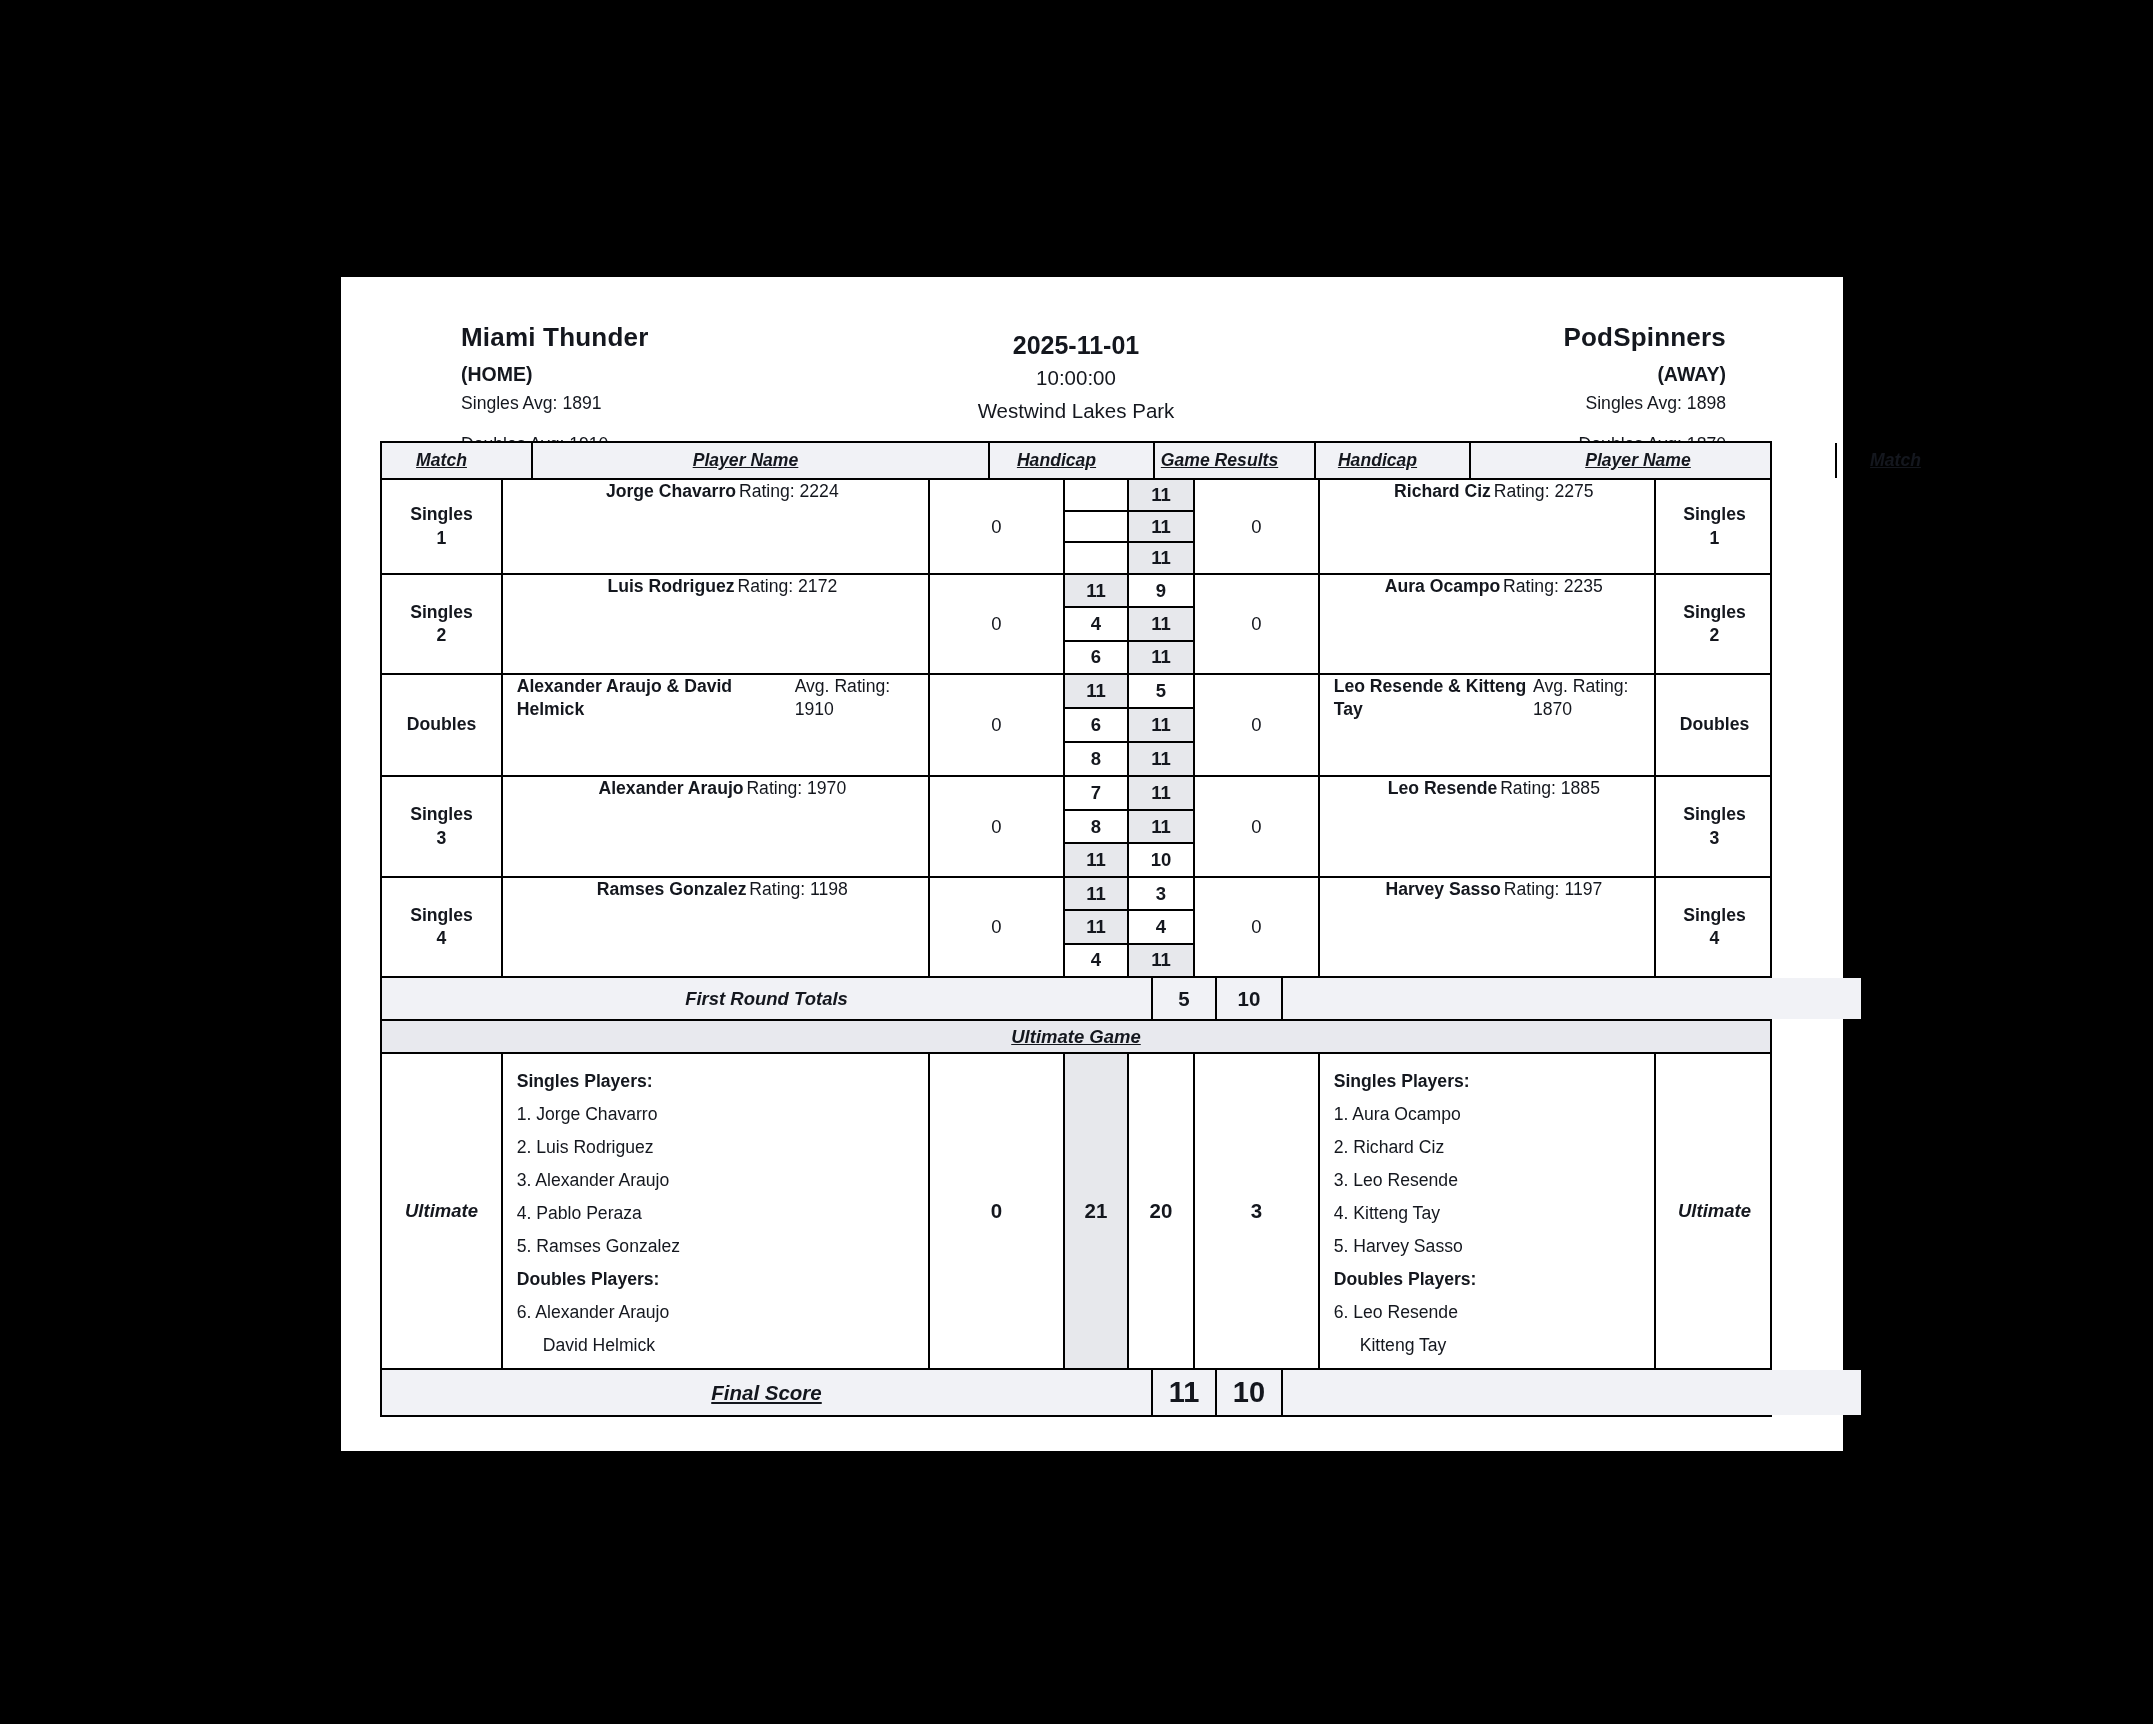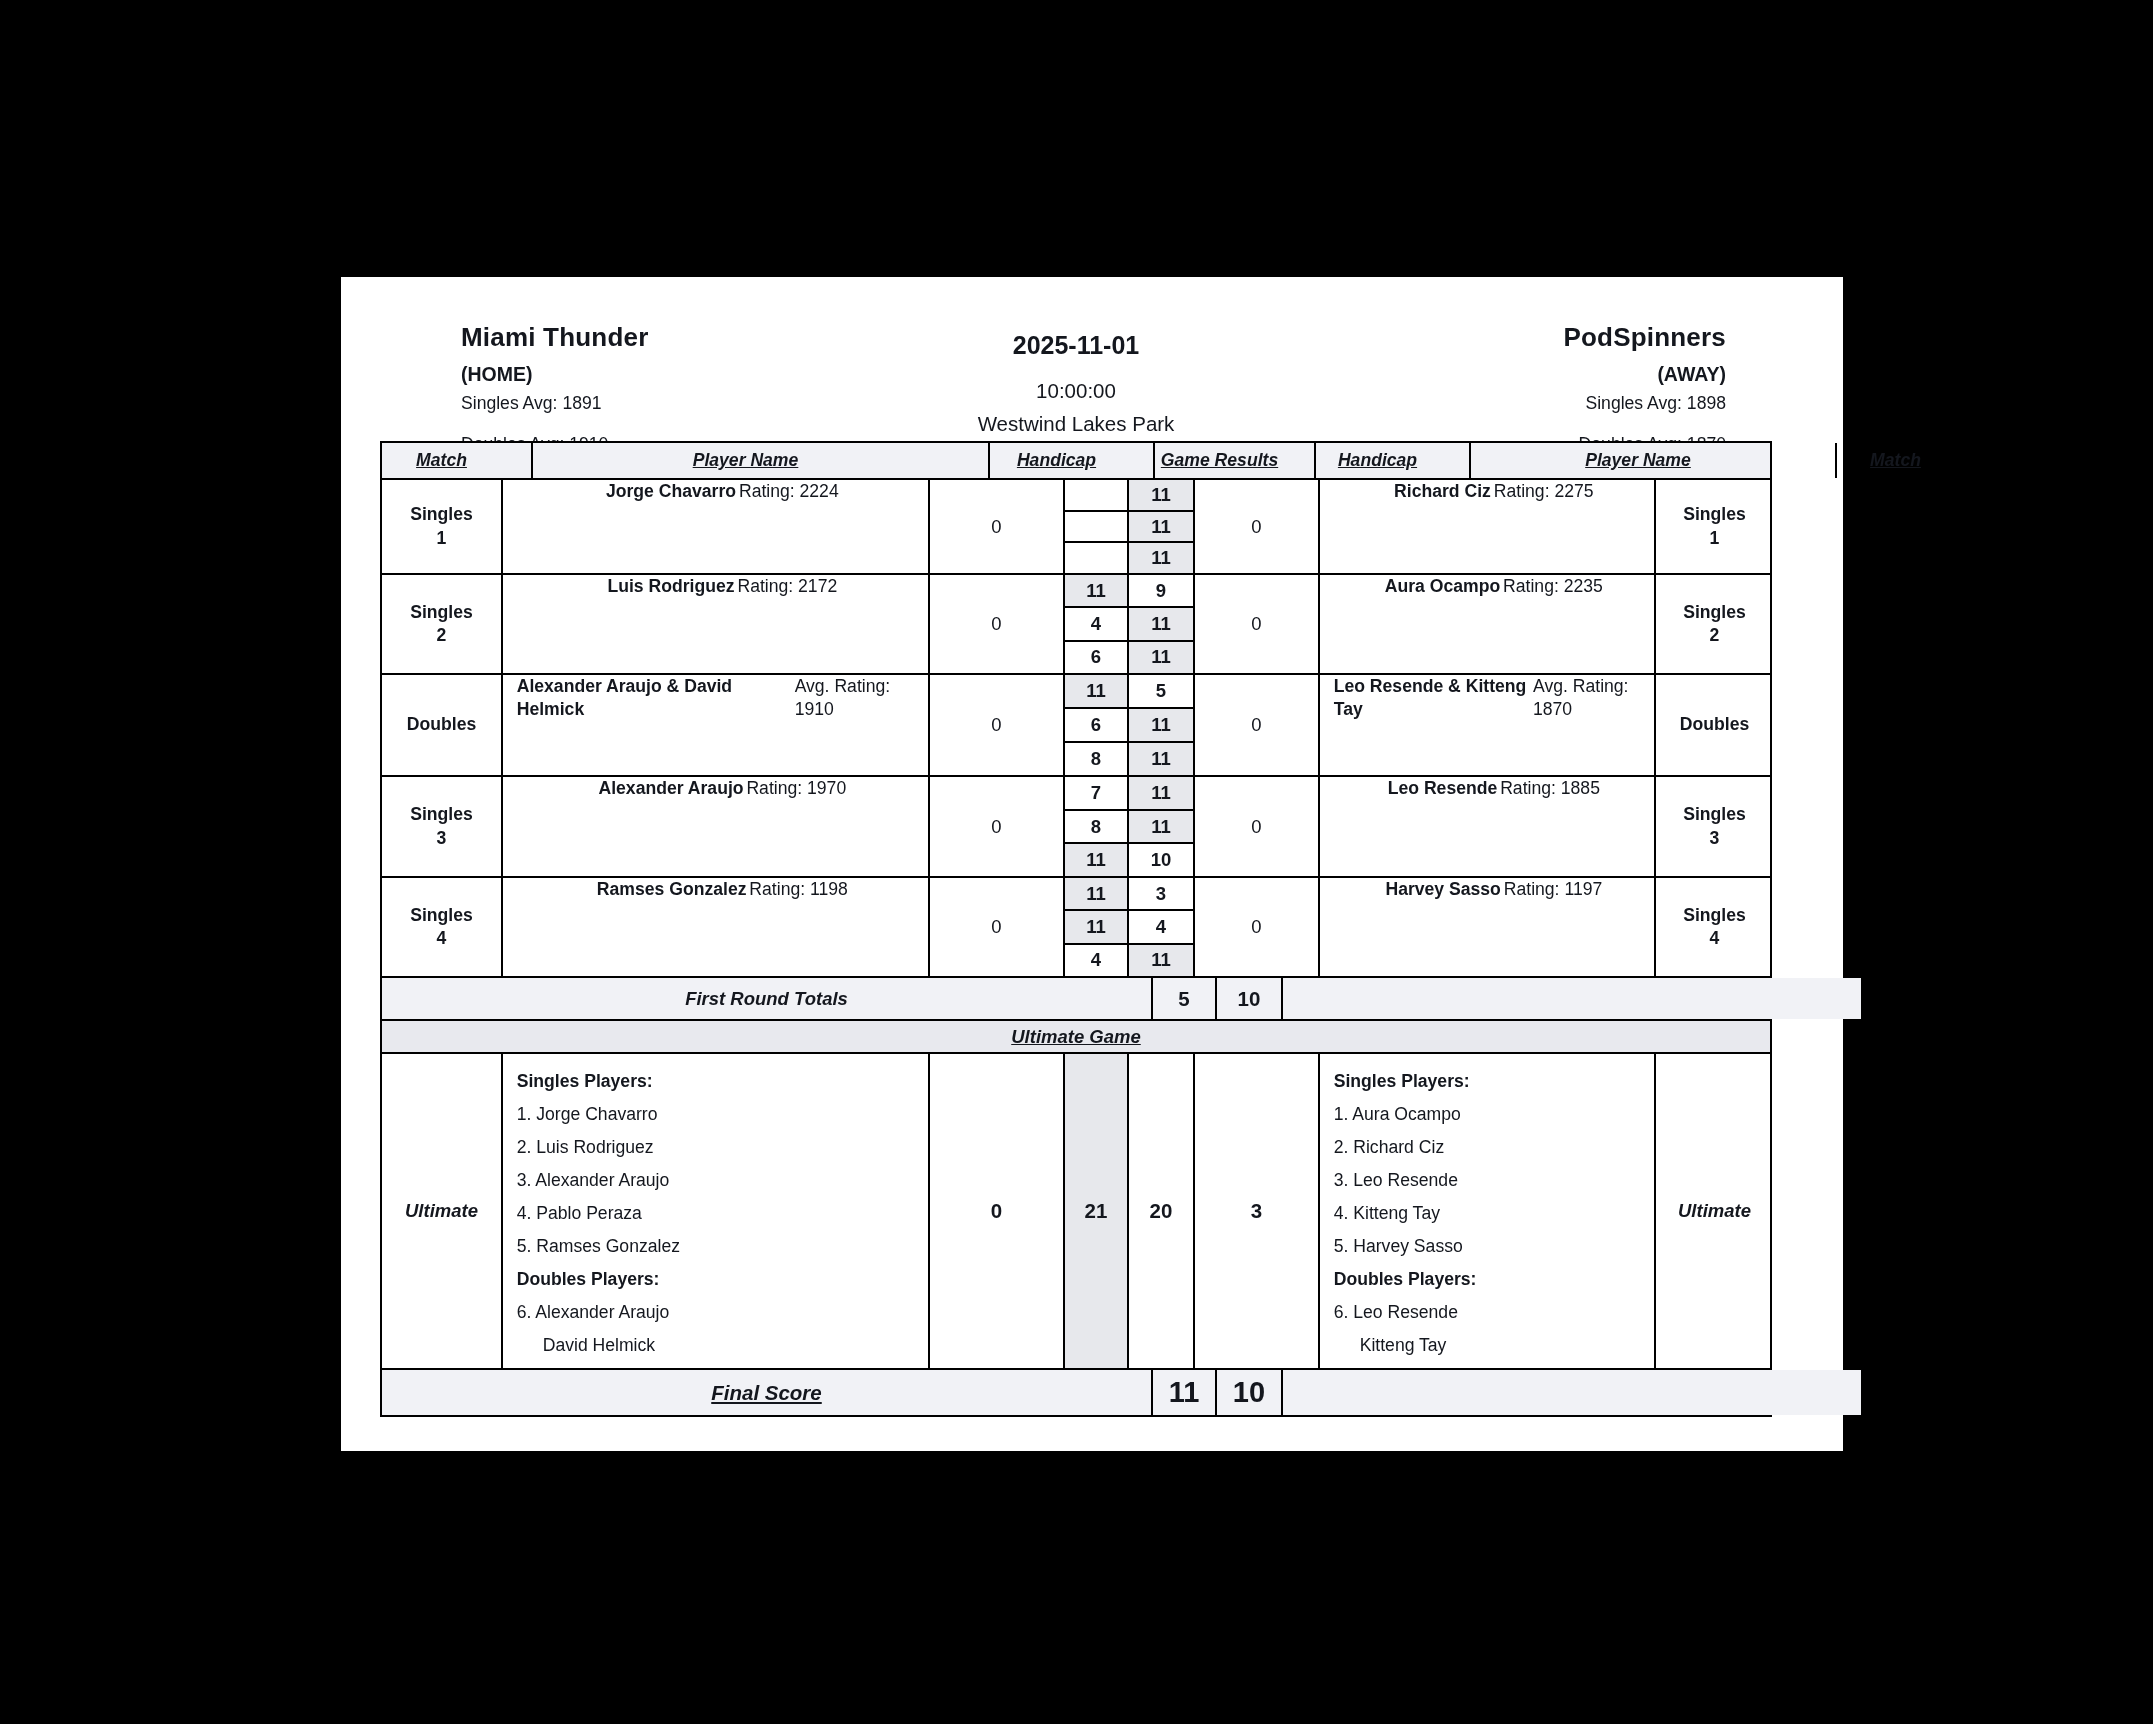--- a/index.html
+++ b/index.html
@@ -17,21 +17,21 @@
   }
   
   .hdr-left  { position: absolute; left: 120px; top: 45px; text-align: left; }
   .hdr-center{ position: absolute; left: 39px;  top: 54px; width: 1392px; text-align: center; }
   .hdr-right { position: absolute; right: 117px; top: 45px; text-align: right; }
   .team-name { font-size: 26px; font-weight: 700; letter-spacing: 0.2px; }
   .team-role { font-size: 19.5px; font-weight: 700; margin-top: 9.8px; }
   .team-avg  { font-size: 17.6px; margin-top: 6.8px; }
   .team-avg + .team-avg { margin-top: 20px; }
   .event-date  { font-size: 25px; font-weight: 700; }
-  .event-time  { font-size: 20.5px; margin-top: 19px; }
+  .event-time  { font-size: 20.5px; margin-top: 6px; }
   .event-venue { font-size: 20.5px; margin-top: 8.8px; }
   
   .sheet {
     position: absolute; left: 39px; top: 164px; width: 1392px;
     border: 2.9px solid #000;
   }
   .row { display: flex; border-top: 2.9px solid #000; background: #fff; }
   .row.first { border-top: none; }
   .cell {
     border-left: 2.9px solid #000;

